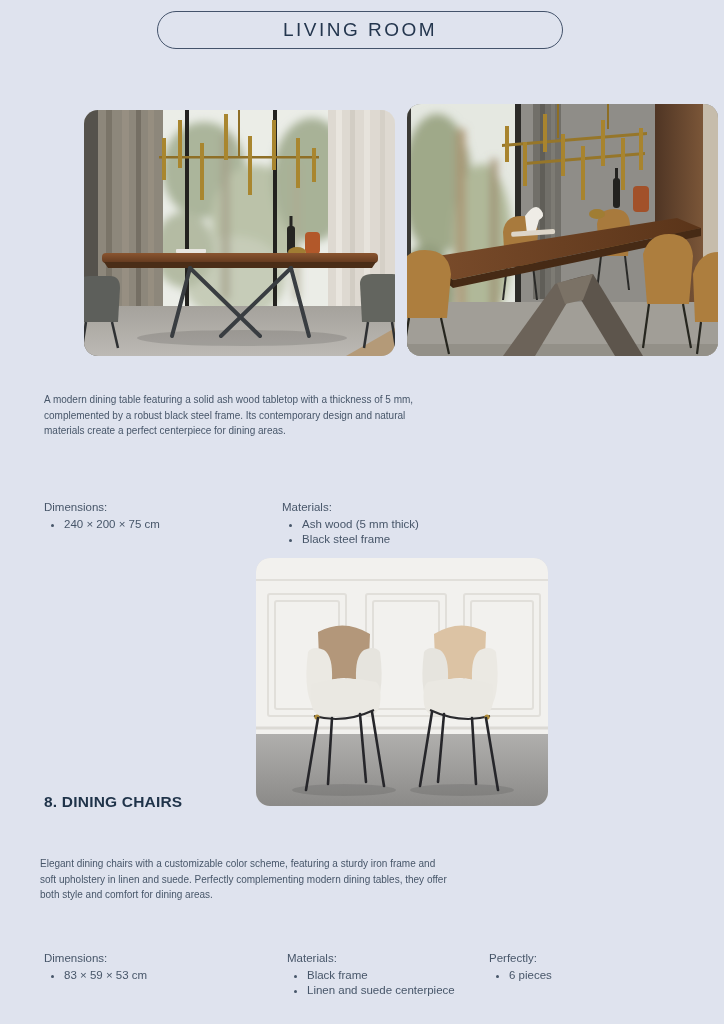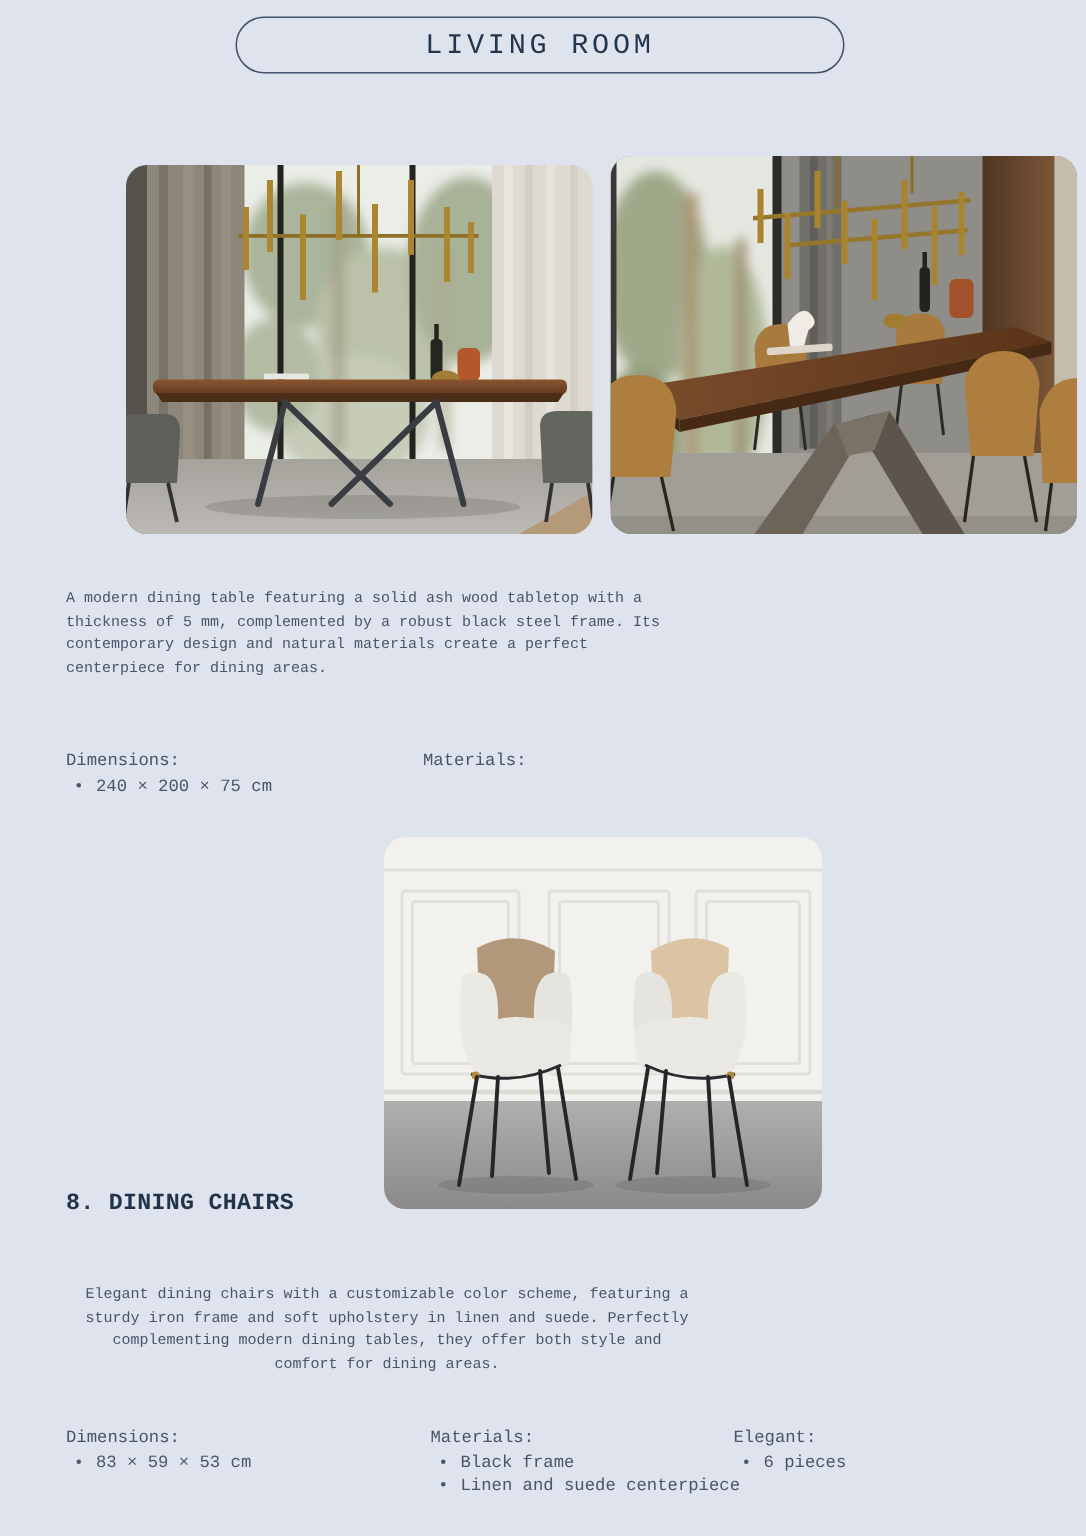--- a/index.html
+++ b/index.html
@@ -1,17 +1,17 @@
 <!DOCTYPE html>
 <html><head>
 <meta charset="utf-8">
 <style>
   html,body{margin:0;padding:0;background:#c7ccd8;}
   .page{position:relative;width:724px;height:1024px;margin:0 auto;background:#dfe3ee;
-        font-family:Liberation Mono, monospace;overflow:hidden;}
+        font-family:Liberation Sans, sans-serif;overflow:hidden;}
   
   .title-pill{position:absolute;left:157px;top:11px;width:404px;height:36px;
       border:1.5px solid #44536b;border-radius:22px;display:flex;align-items:center;
       justify-content:center;}
   .title-pill span{color:#24364e;font-size:19px;letter-spacing:2.5px;font-weight:500;}
   
   .photo{position:absolute;border-radius:14px;overflow:hidden;background:#cfd3dd;}
   .photo svg{display:block;width:100%;height:100%;}
   .photo-1{left:44px;top:94px;width:311px;height:246px;}
   .photo-2{left:367px;top:88px;width:311px;height:252px;}
@@ -25,21 +25,21 @@
   .col .label{margin:0 0 1px 0;}
   .col ul{margin:1px 0 0 0;padding-left:20px;list-style:disc;}
   .col li{margin:0;padding:0;}
   .s7-title{left:44px;top:355px;}
   .s7-desc{left:44px;top:382px;width:402px;}
   .s7-cols{left:44px;top:459px;width:636px;height:60px;}
   .s7-col1{left:0;}
   .s7-col2{left:238px;}
   
   .s8-title{left:44px;top:780px;}
-  .s8-desc{left:52px;top:846px;width:412px;text-align:center;}
+  .s8-desc{left:40px;top:846px;width:412px;}
   .s8-cols{left:44px;top:910px;width:636px;height:60px;}
   .s8-col1{left:0;}
   .s8-col2{left:243px;}
   .s8-col3{left:445px;}
   
   .footer{position:absolute;left:0;top:986px;width:724px;height:38px;background:#1b2a41;}
   .logo{position:absolute;left:22px;top:0px;}
   .logo .feather{position:absolute;left:-2px;top:2px;width:26px;height:12px;}
   .logo .logo-text{position:absolute;left:0;top:9px;color:#f4f6f9;font-size:24px;
       font-weight:500;letter-spacing:1px;white-space:nowrap;}
@@ -230,20 +230,24 @@
   <p class="sec-desc s7-desc">A modern dining table featuring a solid ash wood tabletop with a thickness of 5 mm, complemented by a robust black steel frame. Its contemporary design and natural materials create a perfect centerpiece for dining areas.</p>
   <div class="cols s7-cols">
     <div class="col s7-col1">
       <div class="label">Dimensions:</div>
       <ul>
         <li>240 × 200 × 75 cm</li>
       </ul>
     </div>
     <div class="col s7-col2">
       <div class="label">Materials:</div>
+      <ul>
+        <li>Ash wood (5 mm thick)</li>
+        <li>Black steel frame</li>
+      </ul>
     </div>
   </div>
 
   <figure class="photo photo-3">
     <svg viewBox="0 0 292 248" preserveAspectRatio="none">
       <defs>
         <linearGradient id="g3floor" x1="0" y1="0" x2="0" y2="1">
           <stop offset="0" stop-color="#b0afad"></stop>
             <stop offset="1" stop-color="#8b8a88"></stop>
         </linearGradient>
@@ -303,21 +307,21 @@
       </ul>
     </div>
     <div class="col s8-col2">
       <div class="label">Materials:</div>
       <ul>
         <li>Black frame</li>
         <li>Linen and suede centerpiece</li>
       </ul>
     </div>
     <div class="col s8-col3">
-      <div class="label">Elegant:</div>
+      <div class="label">Perfectly:</div>
       <ul>
         <li>6 pieces</li>
       </ul>
     </div>
   </div>
 
 
 </div>
 
 </body></html>

